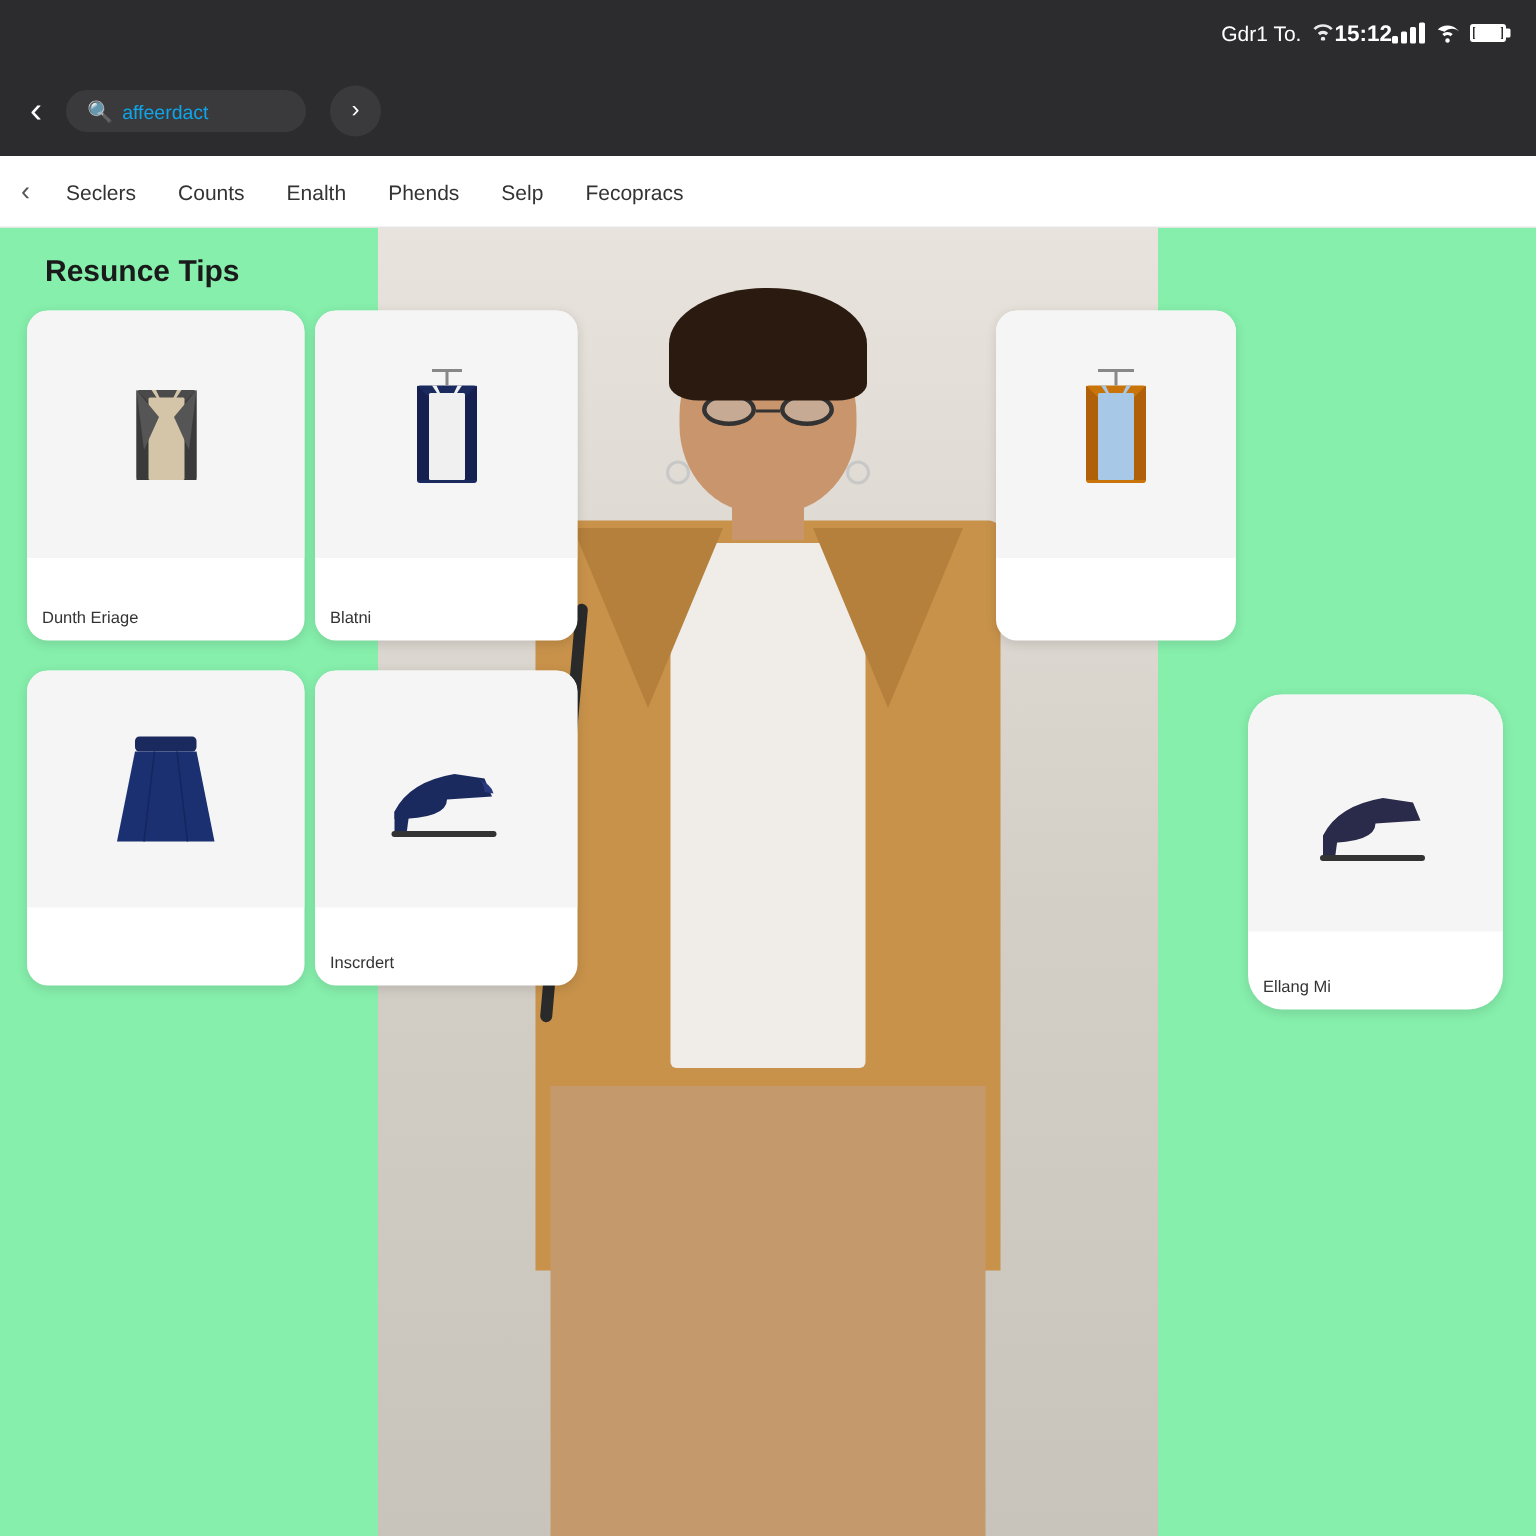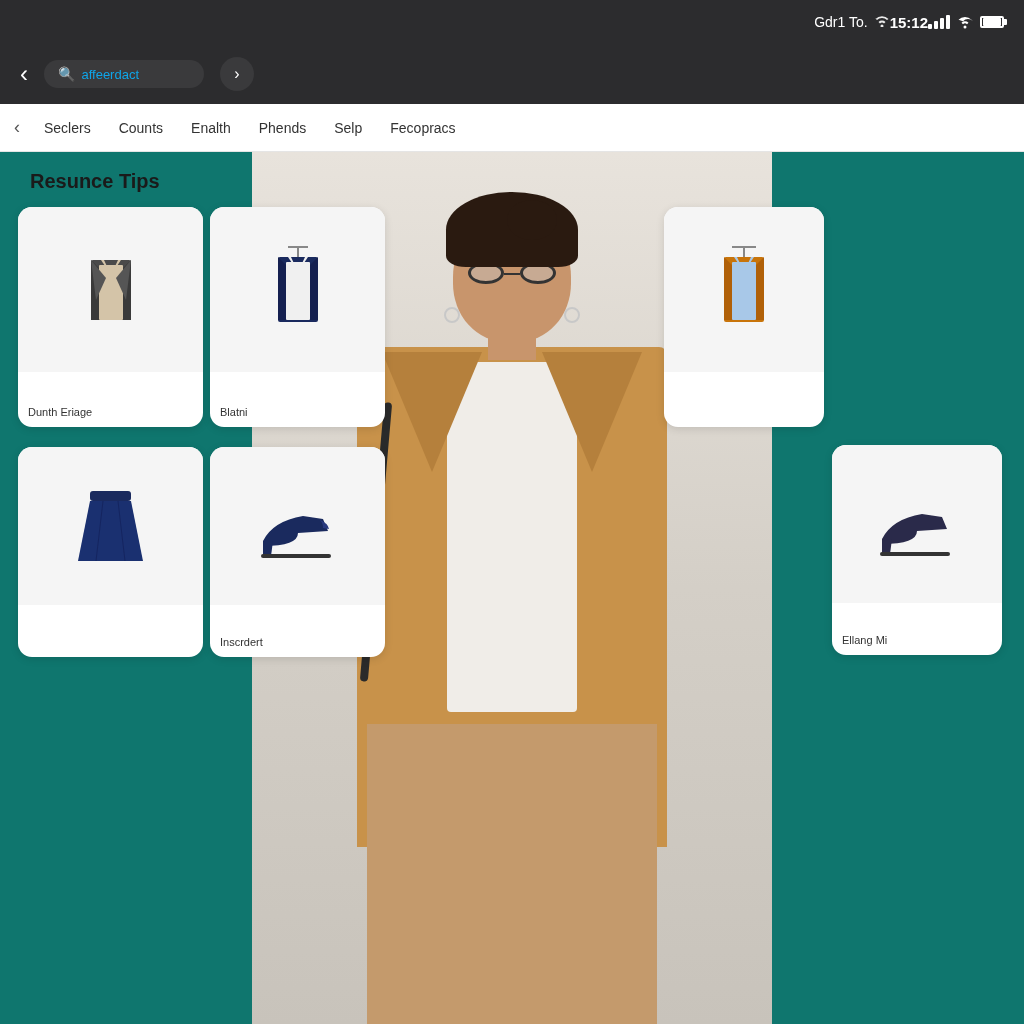--- a/index.html
+++ b/index.html
@@ -138,21 +138,21 @@
       cursor: pointer;
       white-space: nowrap;
       font-weight: 400;
     }
 
     
     .main-content {
       position: relative;
       height: calc(1024px - 44px - 60px - 48px);
       overflow: hidden;
-      background: #0f766e;
+      background: #86efac;
       padding-left: 24px;
     }
 
     
     .bg-person {
       position: absolute;
       top: 0;
       left: 50%;
       transform: translateX(-50%);
       width: 520px;
@@ -204,21 +204,21 @@
       line-height: 1.3;
     }
 
     
     .card-1 { top: 55px; left: 18px; width: 185px; height: 220px; }
     .card-2 { top: 55px; left: 210px; width: 175px; height: 220px; }
     .card-3 { top: 55px; right: 200px; width: 160px; height: 220px; }
     .card-4 { top: 55px; right: 22px; width: 170px; height: 220px; }
     .card-5 { top: 295px; left: 18px; width: 185px; height: 210px; }
     .card-6 { top: 295px; left: 210px; width: 175px; height: 210px; }
-    .card-7 { top: 293px; right: 22px; width: 170px; height: 210px; }
+    .card-7 { top: 311px; right: 22px; width: 170px; height: 210px; border-radius: 23px; }
 
     .card-img {
       width: 100%;
       height: 75%;
       display: flex;
       align-items: center;
       justify-content: center;
       background: #f5f5f5;
     }
   </style>

